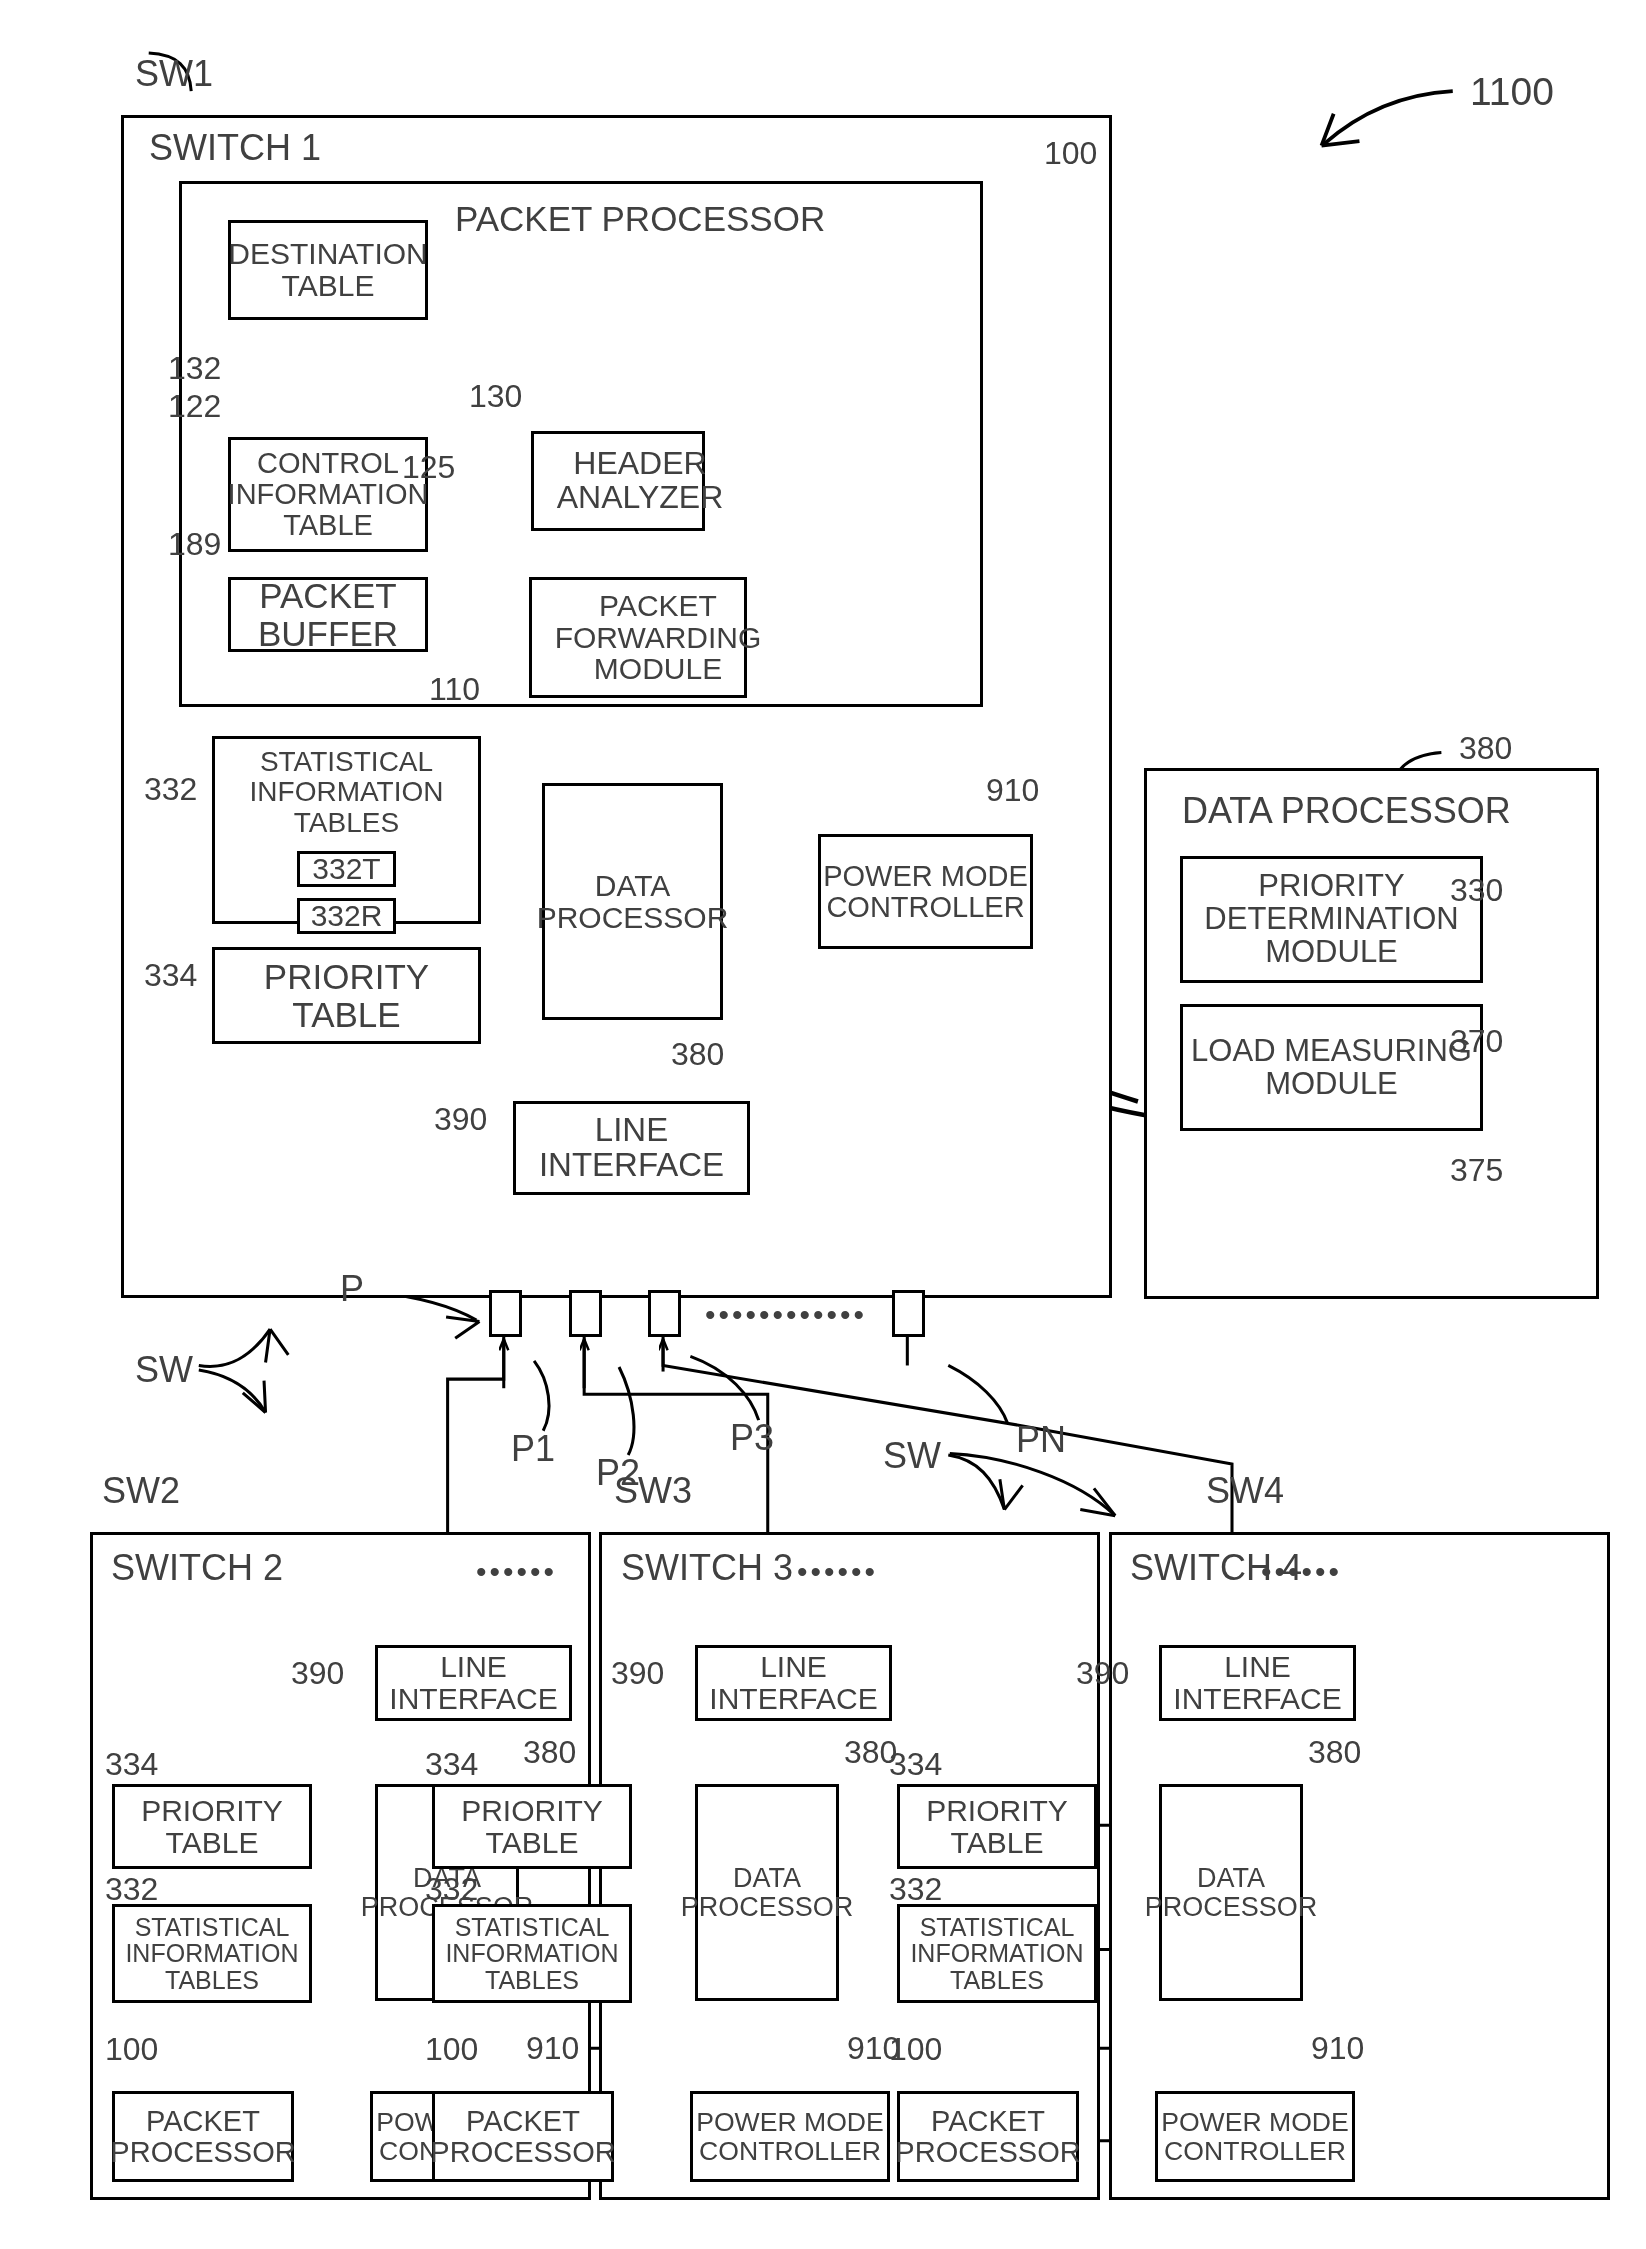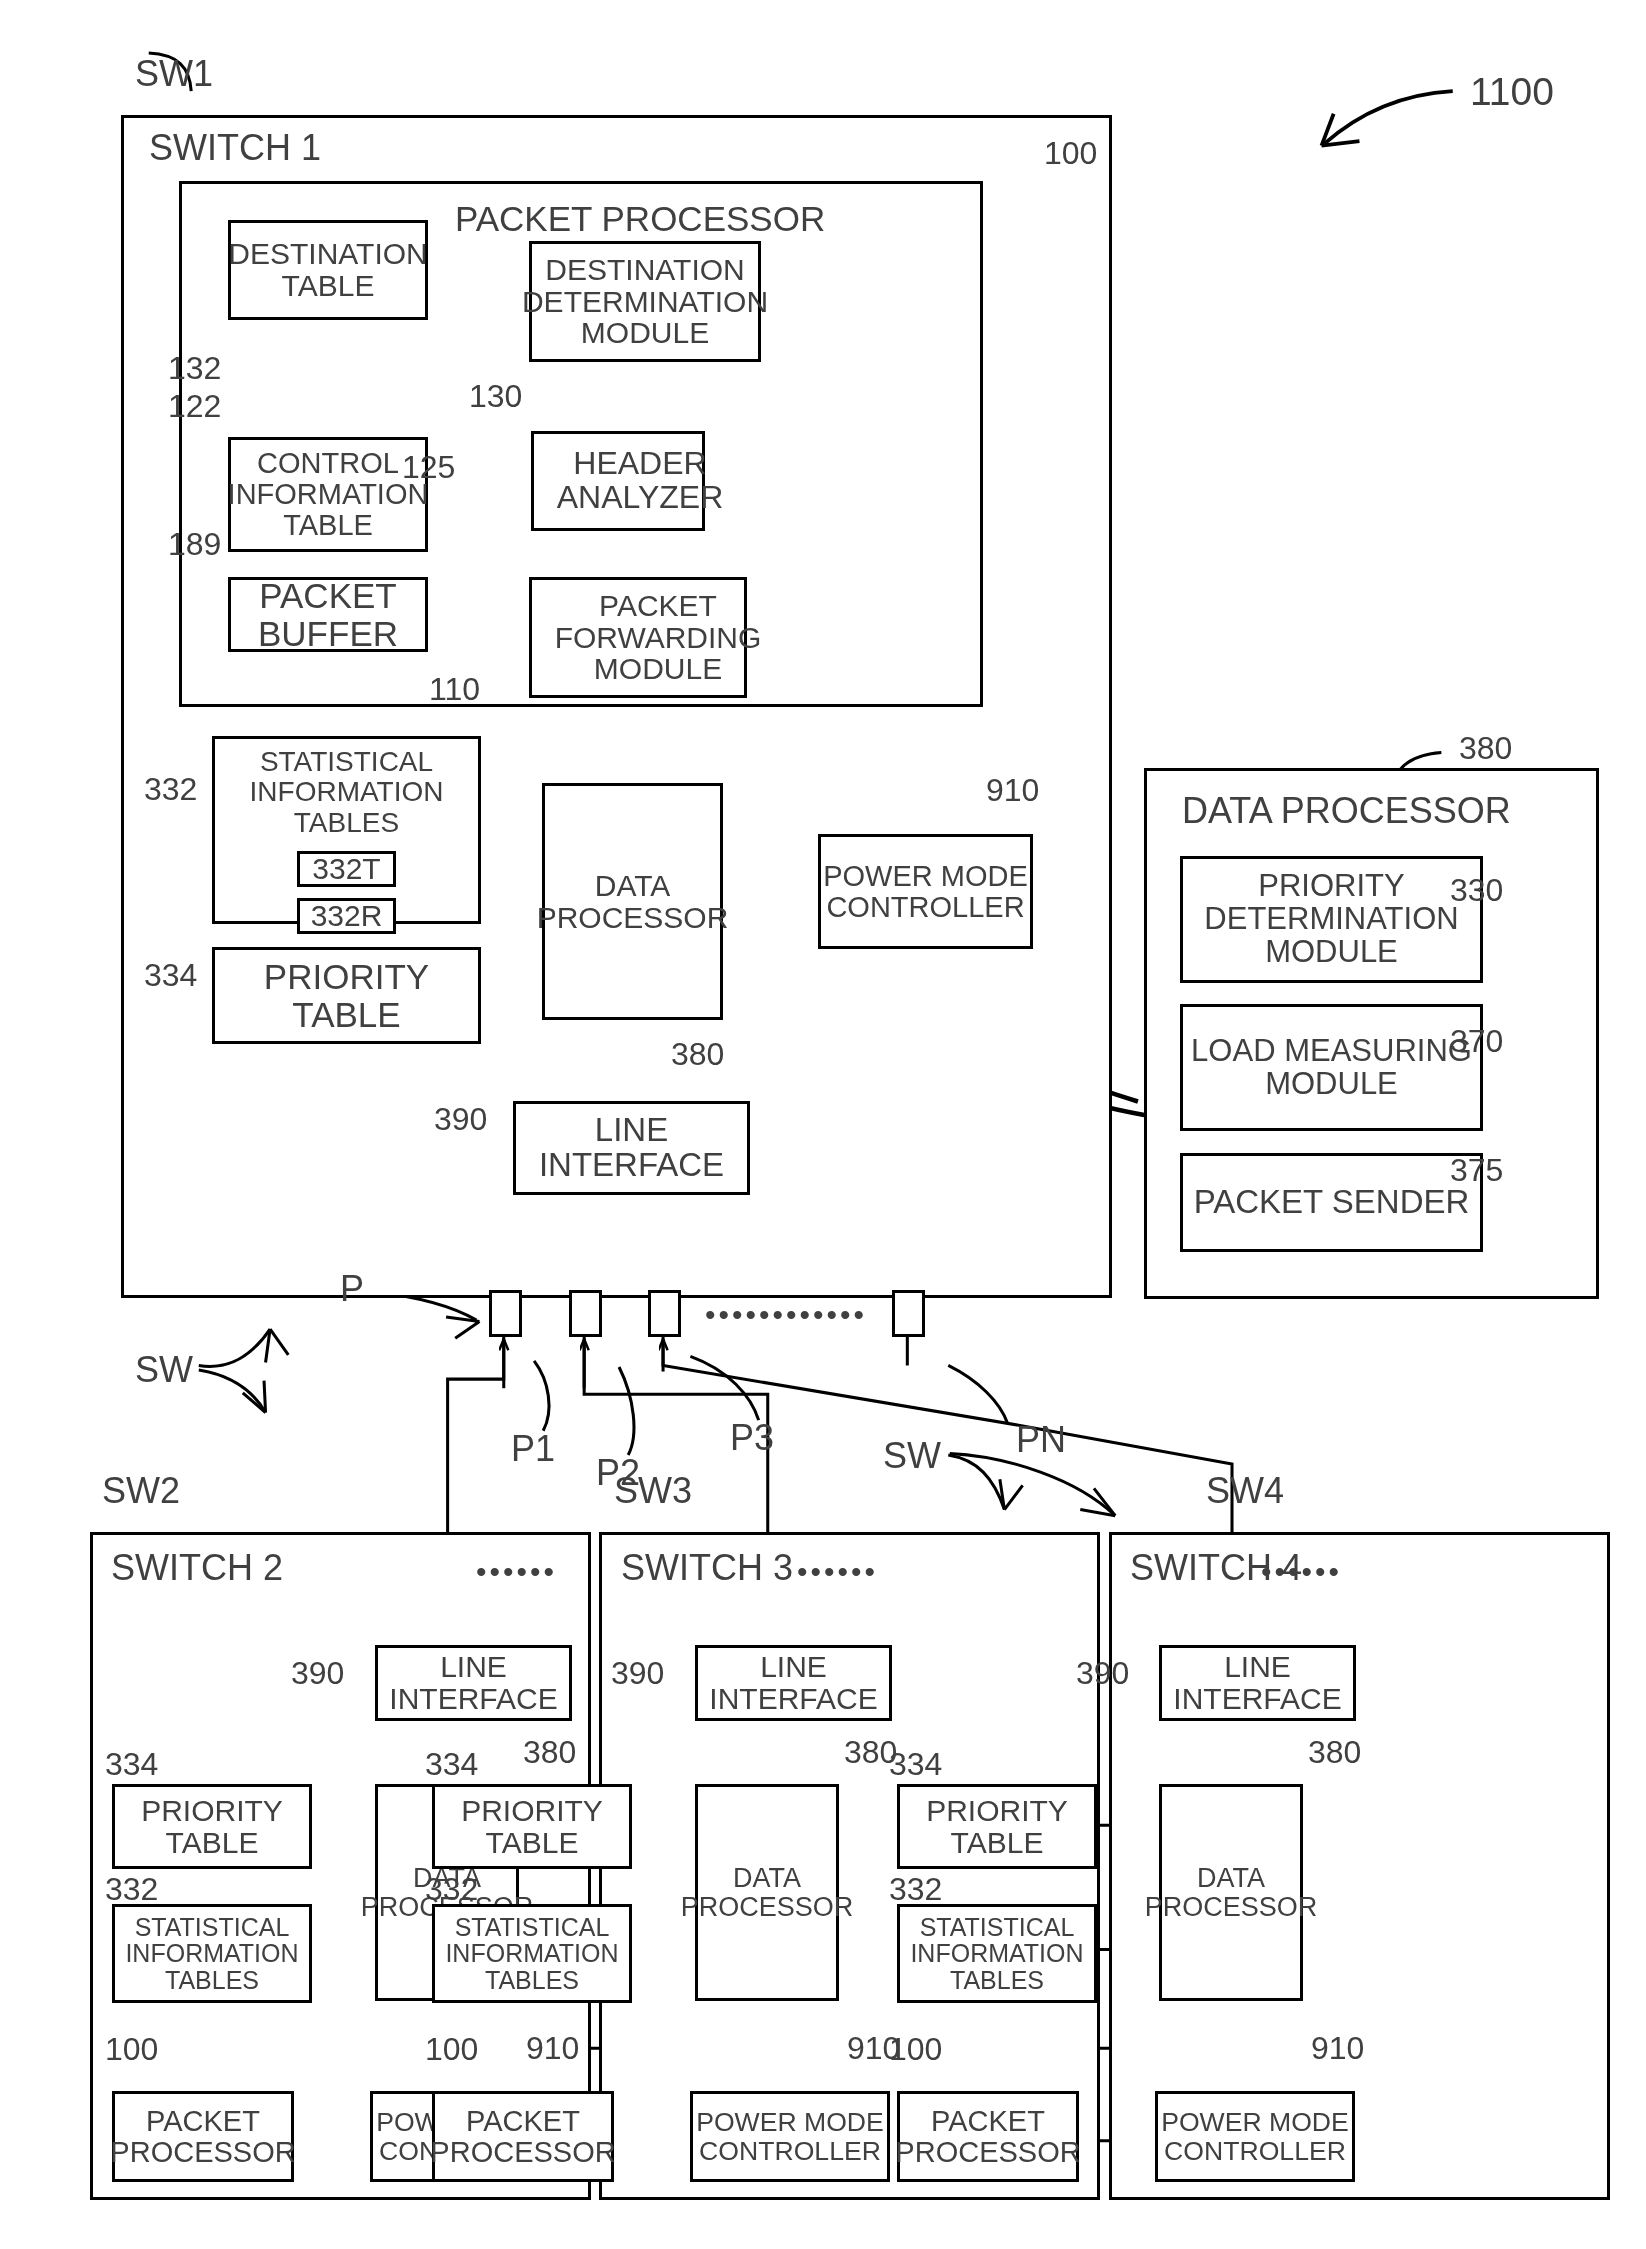--- a/index.html
+++ b/index.html
@@ -205,23 +205,20 @@
 
   <div class="box" style="left:179px;top:181px;width:804px;height:200px;border-bottom:none;"></div>
   <div class="box" style="left:179px;top:334px;width:804px;height:373px;border-top:none;"></div>
   <div class="ttl" style="left:455px;top:199px;font-size:35px;">PACKET PROCESSOR</div>
 
   <div class="box" style="left:228px;top:220px;width:200px;height:100px;font-size:30px;">
     <span style="padding:0 4.6px;">DESTINATION TABLE</span>
   </div>
   <div class="num" style="left:168px;top:350px;">132</div>
 
-  <div class="box" style="left:529px;top:241px;width:232px;height:121px;font-size:30px;">
-    <span style="padding:0 3px;">DESTINATION DETERMINATION MODULE</span>
-  </div>
   <div class="num" style="left:469px;top:378px;">130</div>
 
   <div class="box" style="left:228px;top:437px;width:200px;height:115px;font-size:29px;">
     <span style="padding:0 2.3px;">CONTROL INFORMATION TABLE</span>
   </div>
   <div class="num" style="left:168px;top:388px;">122</div>
 
   <div class="box" style="left:531px;top:431px;width:174px;height:100px;font-size:32px;">
     <span style="padding:0 21px;margin-left:44px;">HEADER ANALYZER</span>
   </div>
@@ -292,23 +289,20 @@
   <div class="box" style="left:1180px;top:856px;width:303px;height:127px;font-size:31px;">
     <span style="padding:0 3px;">PRIORITY DETERMINATION MODULE</span>
   </div>
   <div class="num" style="left:1450px;top:872px;">330</div>
 
   <div class="box" style="left:1180px;top:1004px;width:303px;height:127px;font-size:31px;">
     <span style="padding:0 3px;">LOAD MEASURING MODULE</span>
   </div>
   <div class="num" style="left:1450px;top:1023px;">370</div>
 
-  <div class="box" style="left:1180px;top:1153px;width:303px;height:99px;font-size:33px;">
-    <span style="padding:0 3px;">PACKET SENDER</span>
-  </div>
   <div class="num" style="left:1450px;top:1152px;">375</div>
 
   <div class="box outer" style="left:90px;top:1532px;width:501px;height:668px;"></div>
   <div class="lbl" style="left:102px;top:1470px;font-size:36px;">SW2</div>
   <div class="lbl" style="left:111px;top:1547px;font-size:36px;">SWITCH 2</div>
   <div class="dots" style="left:476px;top:1557px;font-size:30px;">••••••</div>
   <div class="box" style="left:375px;top:1645px;width:197px;height:76px;font-size:30px;">
     <span>LINE INTERFACE</span>
   </div>
   <div class="num" style="left:291px;top:1655px;">390</div>

